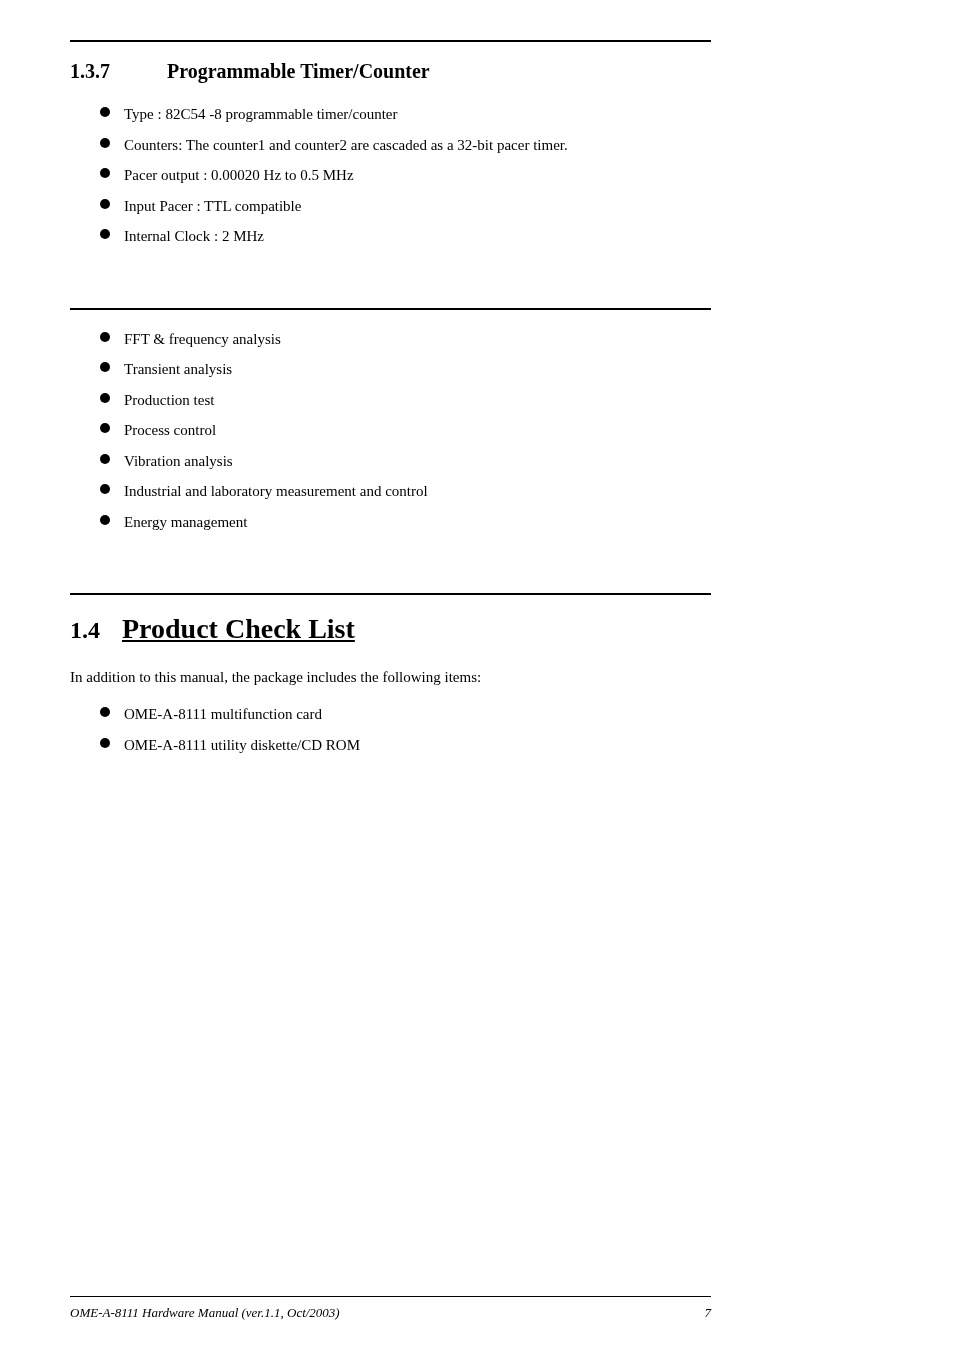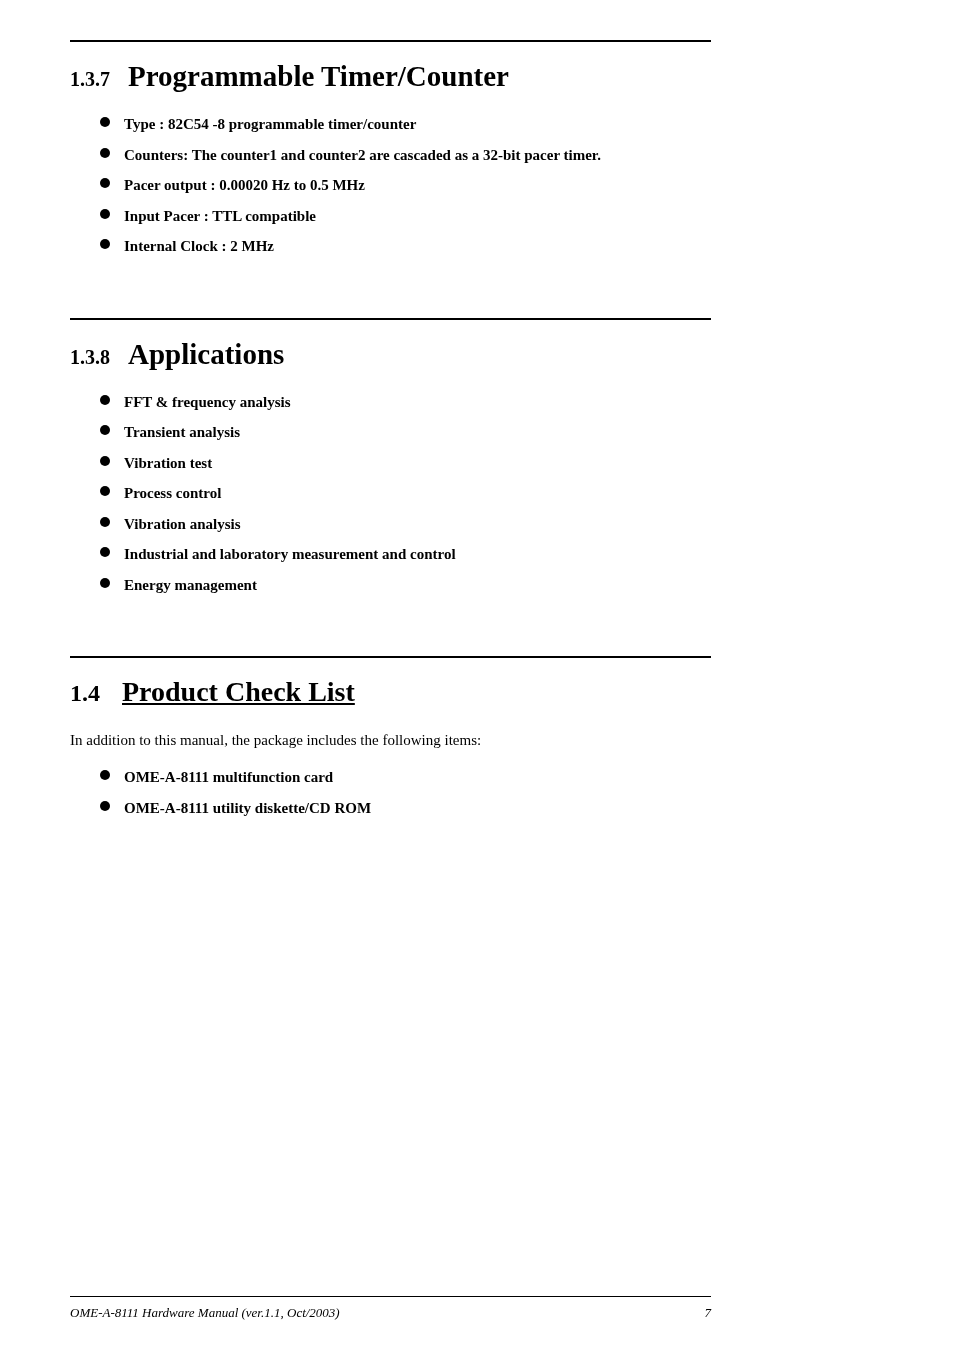--- a/index.html
+++ b/index.html
@@ -37,42 +37,42 @@
     }
 
     .section-number {
       font-size: 20px;
       font-weight: bold;
       margin-right: 18px;
       white-space: nowrap;
     }
 
     .section-title {
-      font-size: 29px;
-      font-weight: bold;
+      font-size: 20px;
+      font-weight: bold;
+      margin-left: 39px;
     }
 
     .section-title-large {
       font-size: 28px;
       font-weight: bold;
       text-decoration: underline;
     }
 
     .section-number-large {
       font-size: 24px;
       font-weight: bold;
       margin-right: 22px;
       white-space: nowrap;
     }
 
     .bullet-list {
       list-style: none;
       padding: 0;
       margin: 0 0 0 30px;
-      font-weight: bold;
     }
 
     .bullet-list li {
       display: flex;
       align-items: flex-start;
       margin-bottom: 8px;
       font-size: 15px;
       line-height: 1.5;
     }
 
@@ -149,36 +149,32 @@
       </li>
       <li>
         <span class="bullet-dot"></span>
         <span>Internal Clock : 2 MHz</span>
       </li>
     </ul>
   </div>
 
   <div class="section-138">
     <hr class="top-rule">
-    <div class="section-header">
-      <span class="section-number">1.3.8</span>
-      <span class="section-title">Applications</span>
-    </div>
     <ul class="bullet-list">
       <li>
         <span class="bullet-dot"></span>
         <span>FFT &amp; frequency analysis</span>
       </li>
       <li>
         <span class="bullet-dot"></span>
         <span>Transient analysis</span>
       </li>
       <li>
         <span class="bullet-dot"></span>
-        <span>Vibration test</span>
+        <span>Production test</span>
       </li>
       <li>
         <span class="bullet-dot"></span>
         <span>Process control</span>
       </li>
       <li>
         <span class="bullet-dot"></span>
         <span>Vibration analysis</span>
       </li>
       <li>

